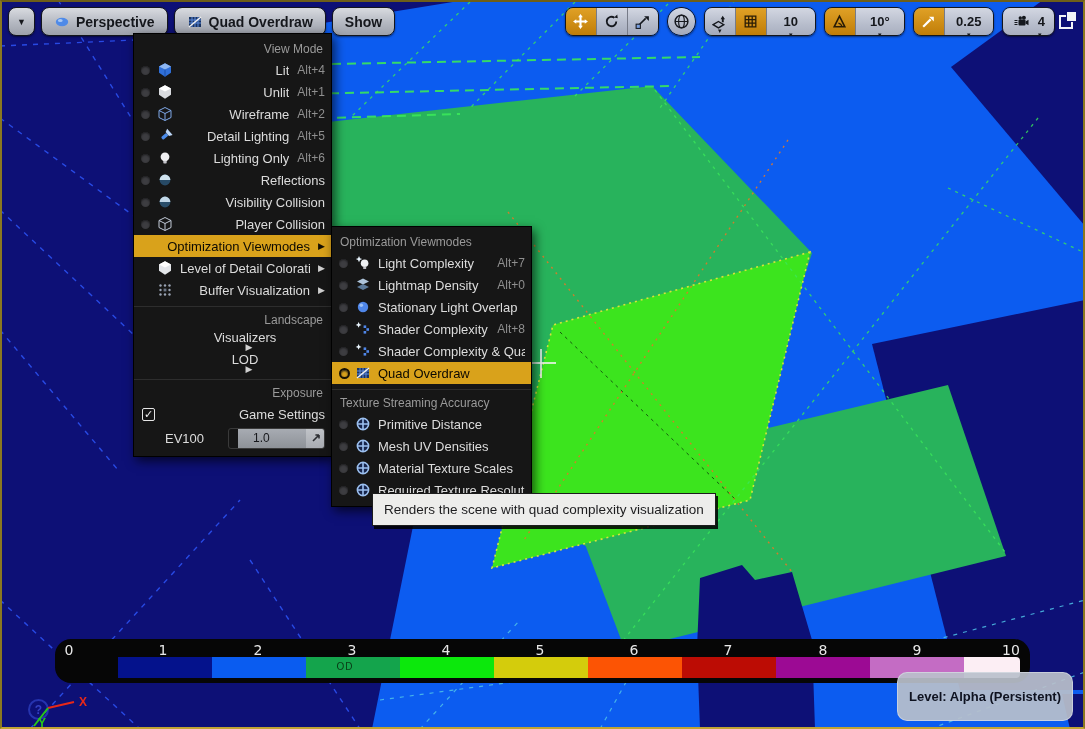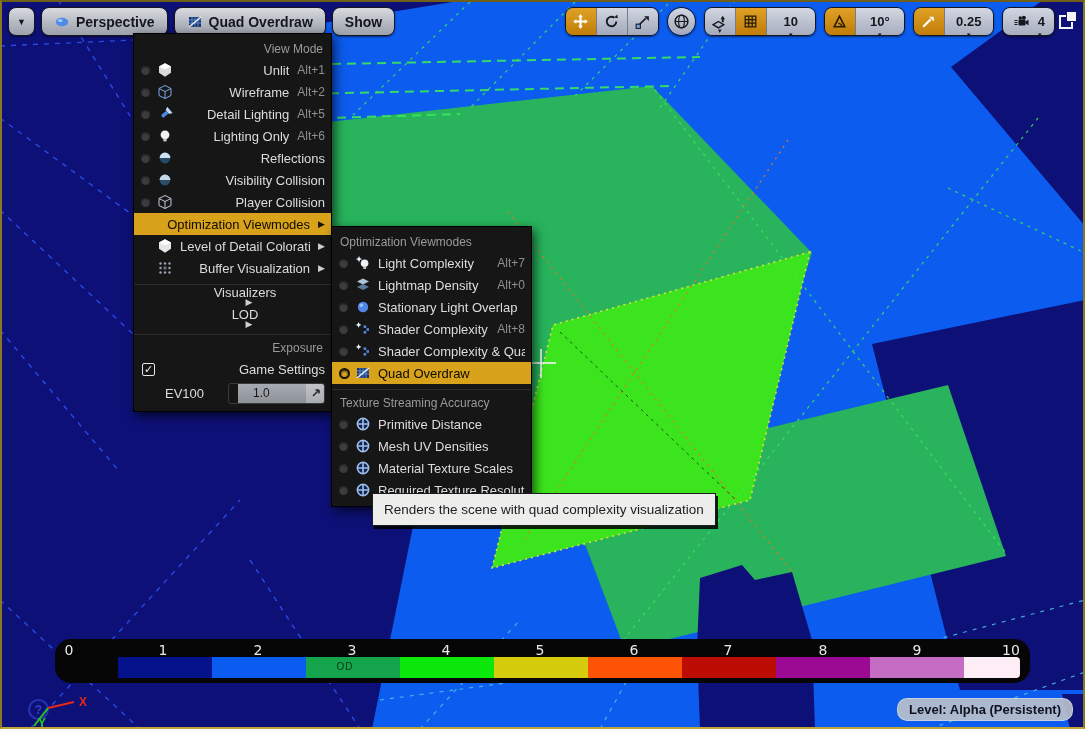--- a/index.html
+++ b/index.html
@@ -76,21 +76,21 @@
     border-radius:16px;z-index:6;}
   .legend .tick{position:absolute;top:3px;transform:translateX(-50%);color:#e8e8e8;font-size:14px;
     font-family:"DejaVu Sans",sans-serif;}
   .legend .strip{position:absolute;left:63px;top:18px;height:21px;display:flex;}
   .legend .seg{height:21px;}
   .legend .seg.last{border-radius:0 4px 4px 0;}
   .legend .od{position:absolute;left:290px;top:22px;transform:translateX(-50%);
     color:#0a3a16;font-size:10px;font-weight:normal;letter-spacing:1px;}
   
   .badge{position:absolute;right:12px;bottom:8px;background:rgba(186,192,203,.92);
-    border:1px solid rgba(230,234,240,.5);border-radius:10px;padding:3px 11px;
+    border:1px solid rgba(230,234,240,.5);border-radius:10px;padding:16px 11px;
     color:#0e1220;font-size:13px;font-weight:bold;z-index:6;}
   .help{position:absolute;left:28px;top:699px;width:17px;height:17px;border-radius:50%;
     border:2px solid #2a3ab8;color:#3a4ad0;font-size:12px;font-weight:bold;display:flex;
     align-items:center;justify-content:center;z-index:3;opacity:.85;}
   .gizmo{position:absolute;left:18px;top:690px;z-index:3;}
 </style>
 </head>
 <body>
 
 <svg class="scene" width="1085" height="729" viewBox="0 0 1085 729">
@@ -278,20 +278,32 @@
   <div class="front"></div>
 </div>
 
 <div class="menu main">
   <div class="m-header">View Mode</div>
 
   <div class="m-row">
     <span class="radio"></span>
     <span class="mi">
         <svg viewBox="0 0 16 16">
+          <path d="M8 1.2 14 4.4v6.4L8 14.8 2 10.8V4.4z" fill="#2f6fd8"></path>
+          <path d="M8 1.2 14 4.4 8 7.6 2 4.4z" fill="#8db6f2"></path>
+          <path d="M8 7.6v7.2" stroke="#1b4fa8"></path>
+        </svg>
+      </span>
+    <span class="lbl">Lit</span>
+    <span class="sc">Alt+4</span>
+  </div>
+  <div class="m-row">
+    <span class="radio"></span>
+    <span class="mi">
+        <svg viewBox="0 0 16 16">
           <path d="M8 1.2 14 4.4v6.4L8 14.8 2 10.8V4.4z" fill="#d9dbdf"></path>
           <path d="M8 1.2 14 4.4 8 7.6 2 4.4z" fill="#ffffff"></path>
         </svg>
       </span>
     <span class="lbl">Unlit</span>
     <span class="sc">Alt+1</span>
   </div>
   <div class="m-row">
     <span class="radio"></span>
     <span class="mi">
@@ -387,20 +399,21 @@
             <circle cx="12.5" cy="12.5" r="1.2"></circle>
           </g>
           <rect x="6.6" y="6.6" width="2.8" height="2.8" fill="#6c7686"></rect>
         </svg>
       </span>
     <span class="lbl">Buffer Visualization</span>
     <span class="arr">▶</span>
   </div>
 
   <div class="m-sep"></div>
+  <div class="m-header">Landscape</div>
   <div class="m-row indent">
     <span class="lbl">Visualizers</span>
     <span class="arr">▶</span>
   </div>
   <div class="m-row indent">
     <span class="lbl">LOD</span>
     <span class="arr">▶</span>
   </div>
 
   <div class="m-sep"></div>

